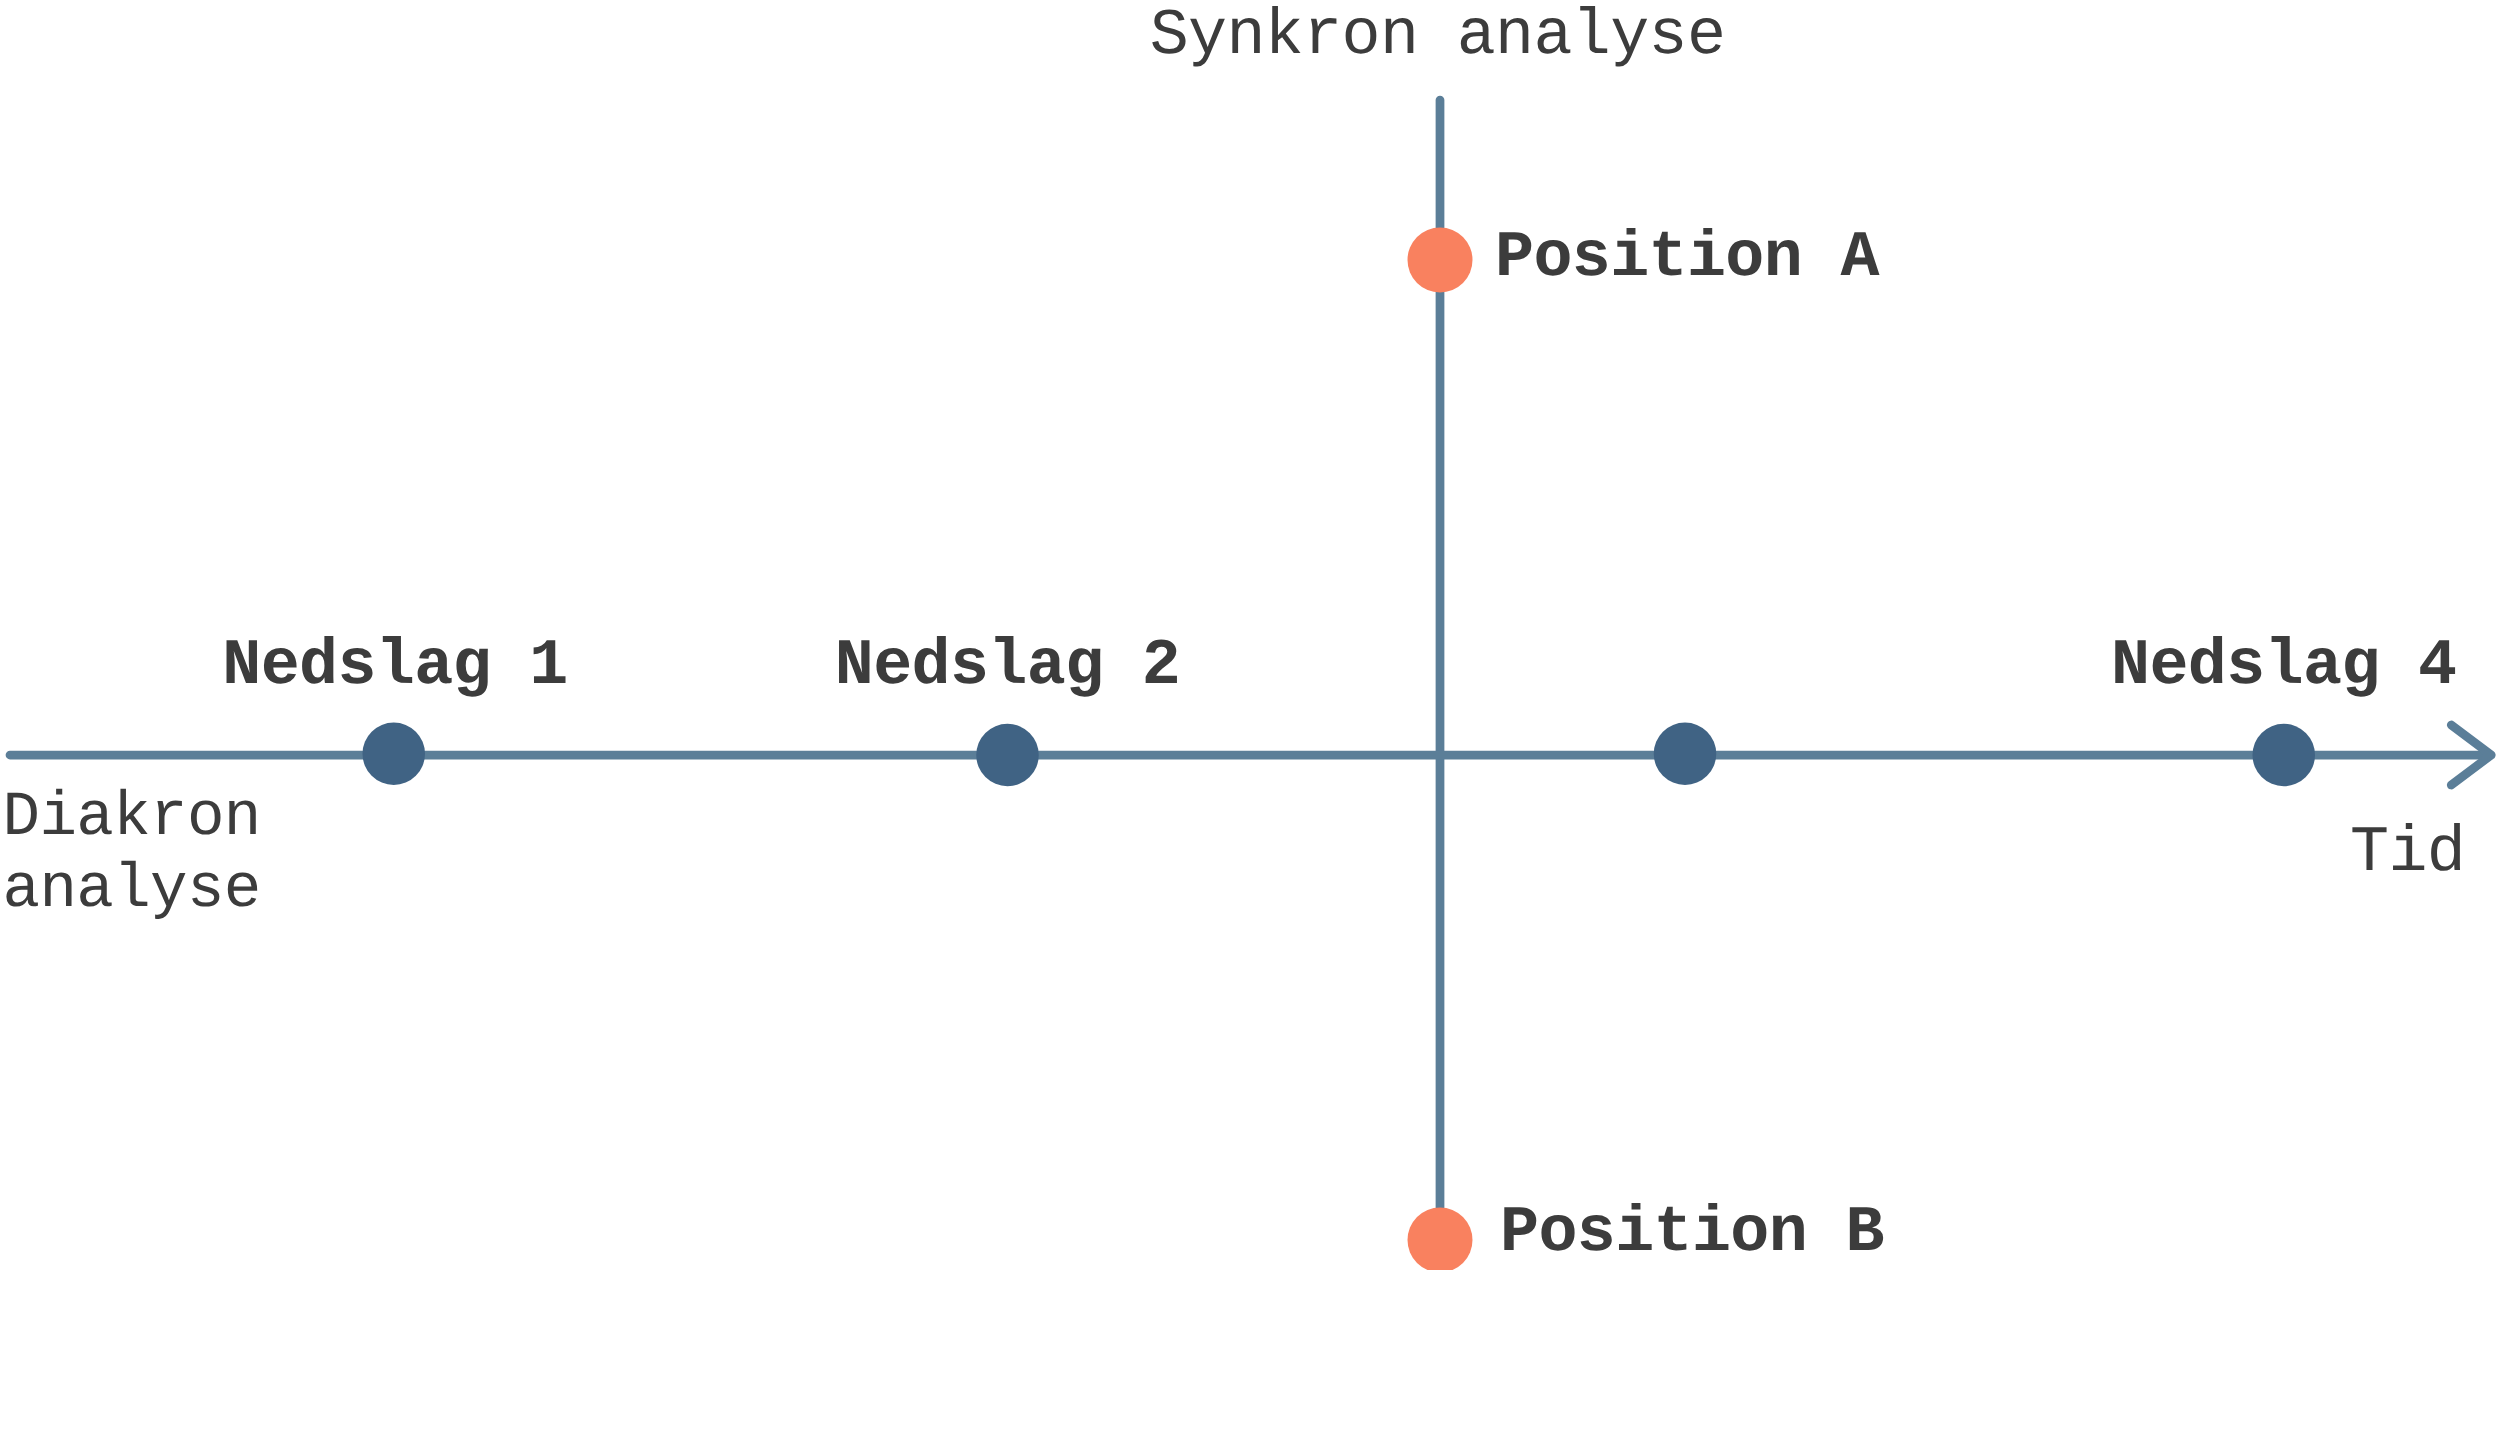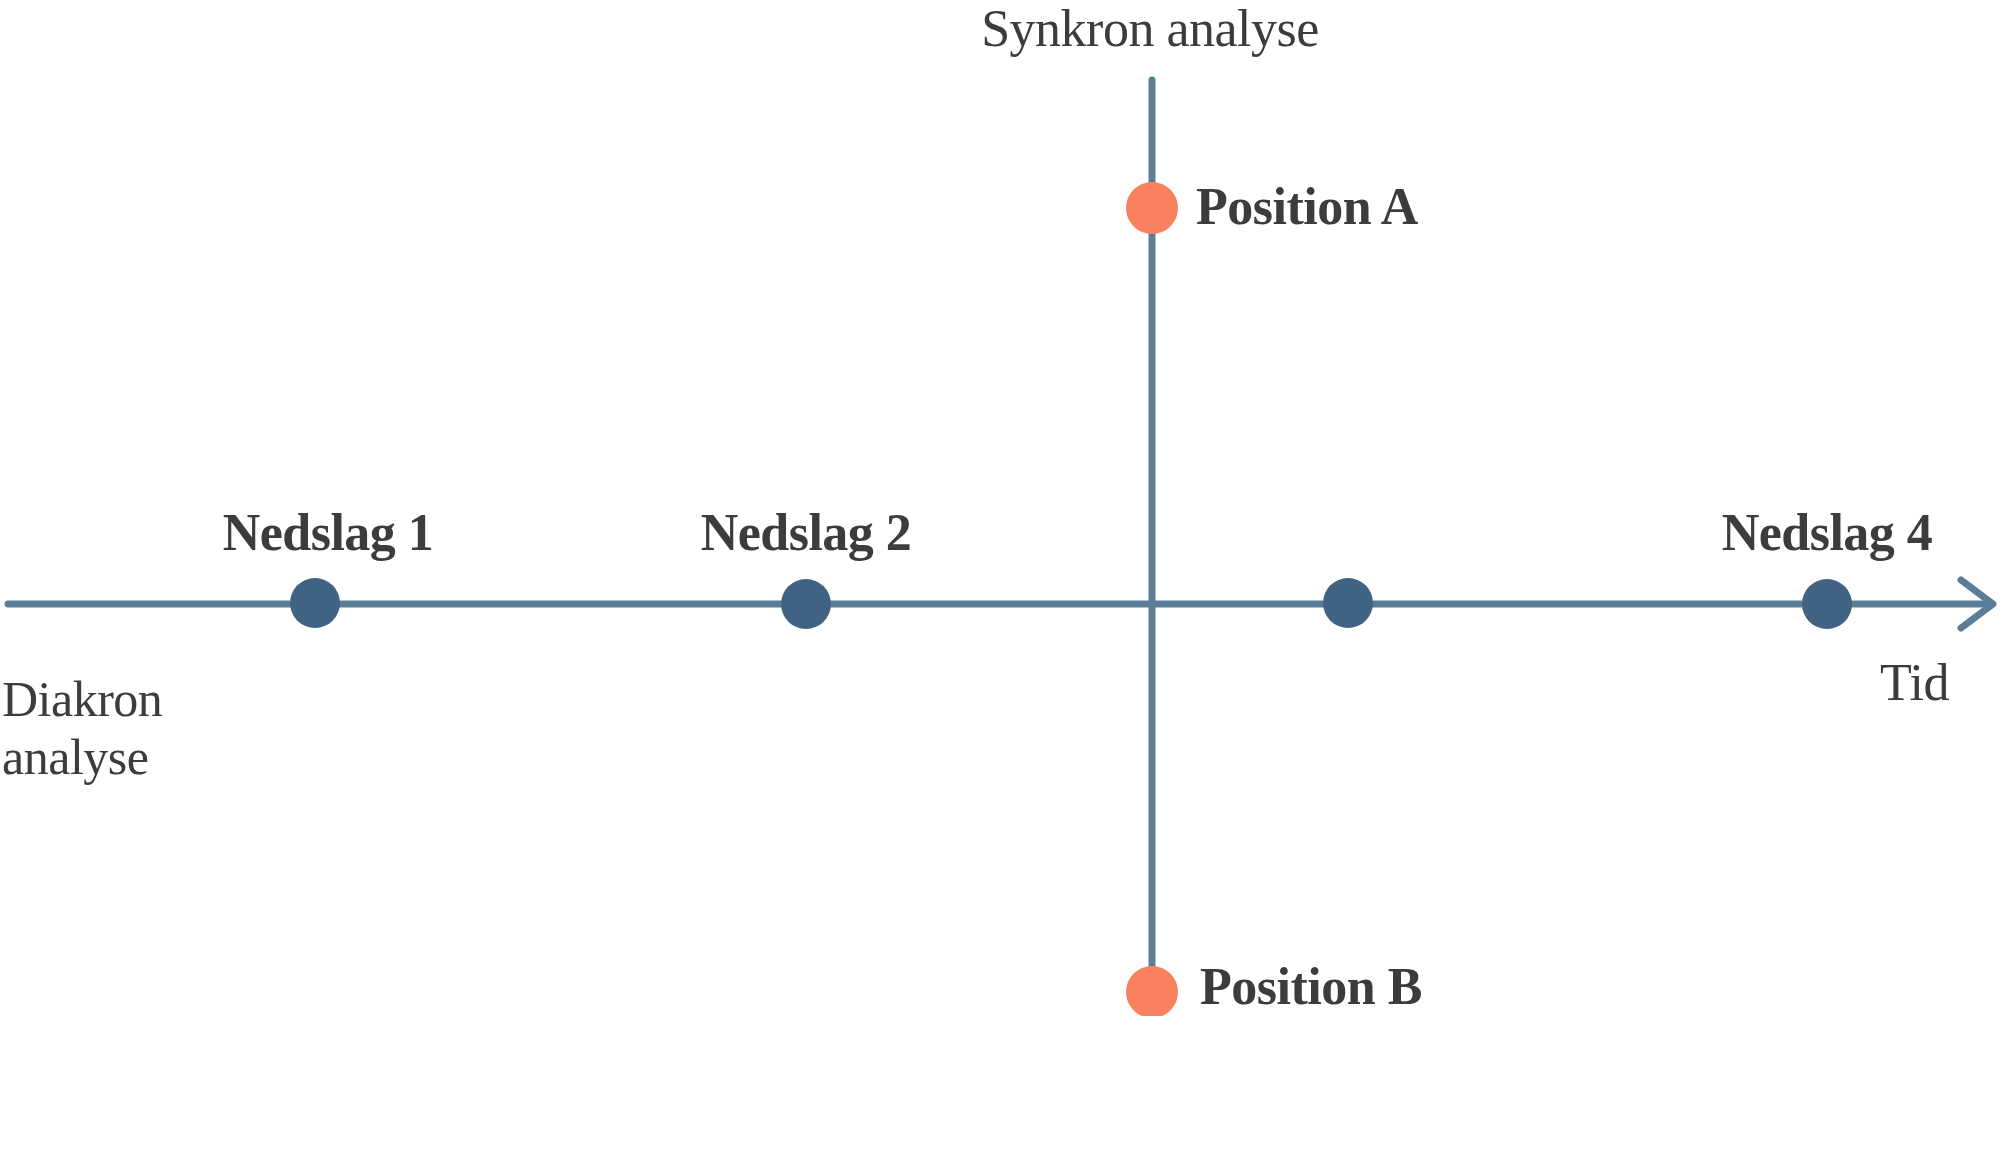--- a/index.html
+++ b/index.html
@@ -6,43 +6,43 @@
     margin: 0;
     padding: 0;
     background: #ffffff;
   }
   .canvas {
     position: relative;
     width: 2000px;
     height: 1016px;
     background: #ffffff;
     overflow: hidden;
-    font-family: Liberation Serif, serif;
+    font-family: Liberation Mono, monospace;
     color: #3c3c3c;
   }
   .canvas svg {
     position: absolute;
     left: 0;
     top: 0;
   }
   .lbl {
     position: absolute;
     font-size: 52px;
     line-height: 54px;
     letter-spacing: -0.5px;
     white-space: nowrap;
     color: #3c3c3c;
   }
   .lbl.bold { font-weight: 700; }
   .lbl.center { transform: translateX(-50%); }
   .lbl.vcenter { transform: translateY(-52%); }
-  .lbl.pre { white-space: pre-line; margin-top: 44px; }
+  .lbl.pre { white-space: pre-line; }
 
   .synkron-label  { left: 1150px; top: 2px; }
-  .nedslag-1      { left: 328px;  top: 506px; }
+  .nedslag-1      { left: 316px;  top: 506px; }
   .nedslag-2      { left: 806px;  top: 506px; }
   .nedslag-3      { left: 1355px; top: 506px; }
   .nedslag-4      { left: 1827px; top: 506px; text-align: center; }
   .position-a     { left: 1196px; top: 208px; }
   .position-b     { left: 1200px; top: 988px; }
   .diakron-label  { left: 2px;    top: 626px; font-size: 50px; line-height: 58px; }
   .tid-label      { left: 1880px; top: 656px; }
 </style>
 </head>
 <body>

